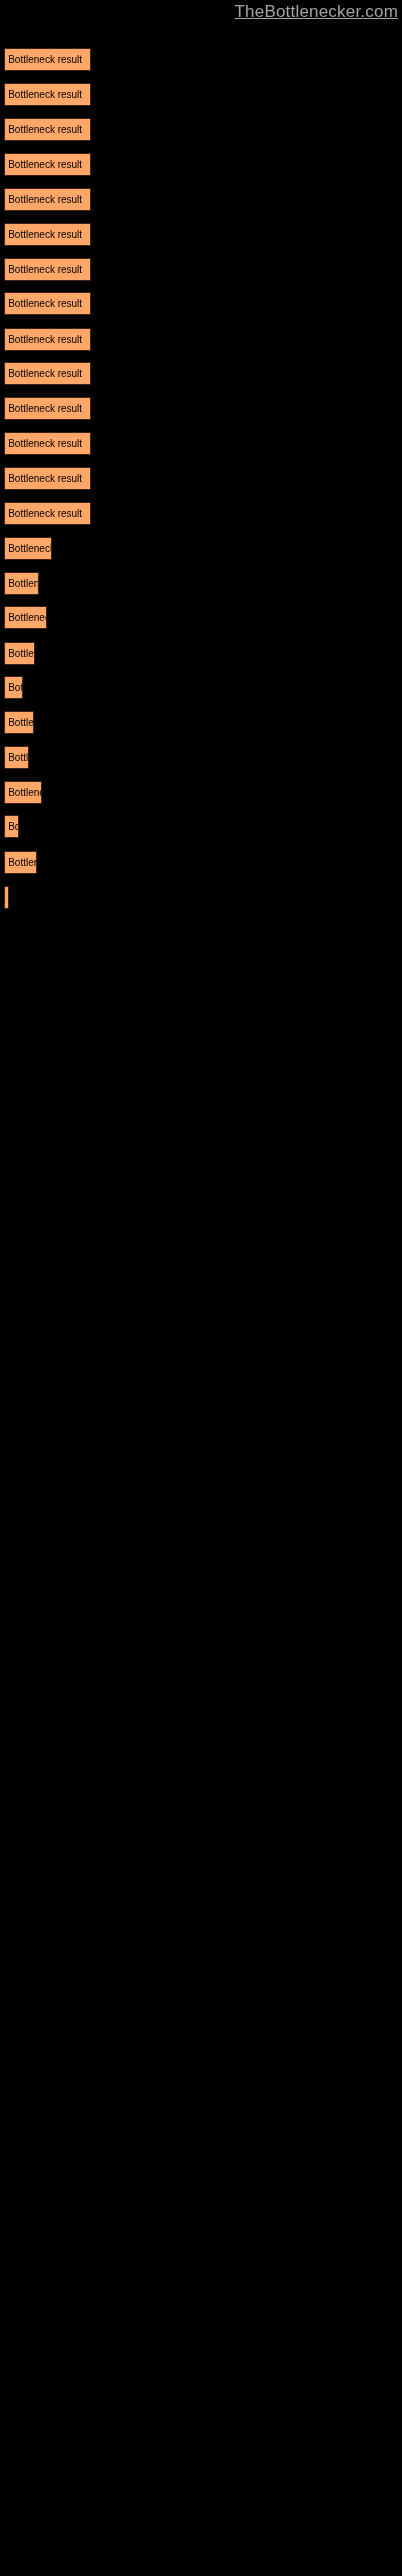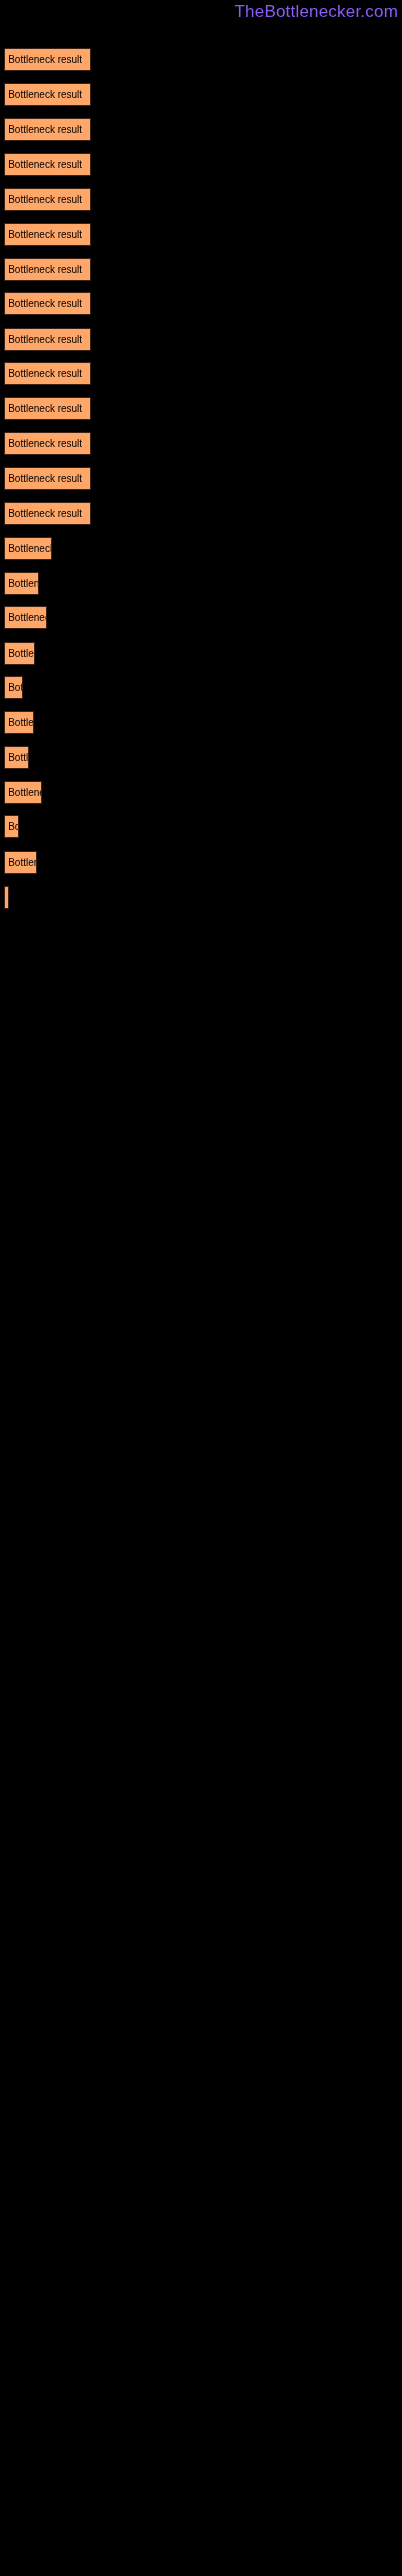--- a/index.html
+++ b/index.html
@@ -59,21 +59,21 @@
     line-height: 21px;
     font-size: 10px;
     color: #000000;
     white-space: nowrap;
     font-family: "Liberation Sans", sans-serif;
   }
 </style>
 </head>
 <body style="background: rgb(0, 0, 0);">
 
-<div id="site-title" style="color: #8b5cf6;">TheBottlenecker.com</div>
+<div id="site-title" style="color: #a3a3a3; text-decoration: underline;">TheBottlenecker.com</div>
 
 <div id="chart">
     <div class="bar-row" style="top: 48px; height: 22.5px;">
       <div class="bar" style="width: 87px; left: 4px; background: rgb(255, 167, 104); border-color: rgb(58, 35, 22);">
         <span class="bar-label" style="color: rgb(0, 0, 0);">Bottleneck result</span>
       </div>
     </div>
     <div class="bar-row" style="top: 83px; height: 22.5px;">
       <div class="bar" style="width: 87px; left: 4px; background: rgb(255, 167, 104); border-color: rgb(58, 35, 22);">
         <span class="bar-label" style="color: rgb(0, 0, 0);">Bottleneck result</span>

